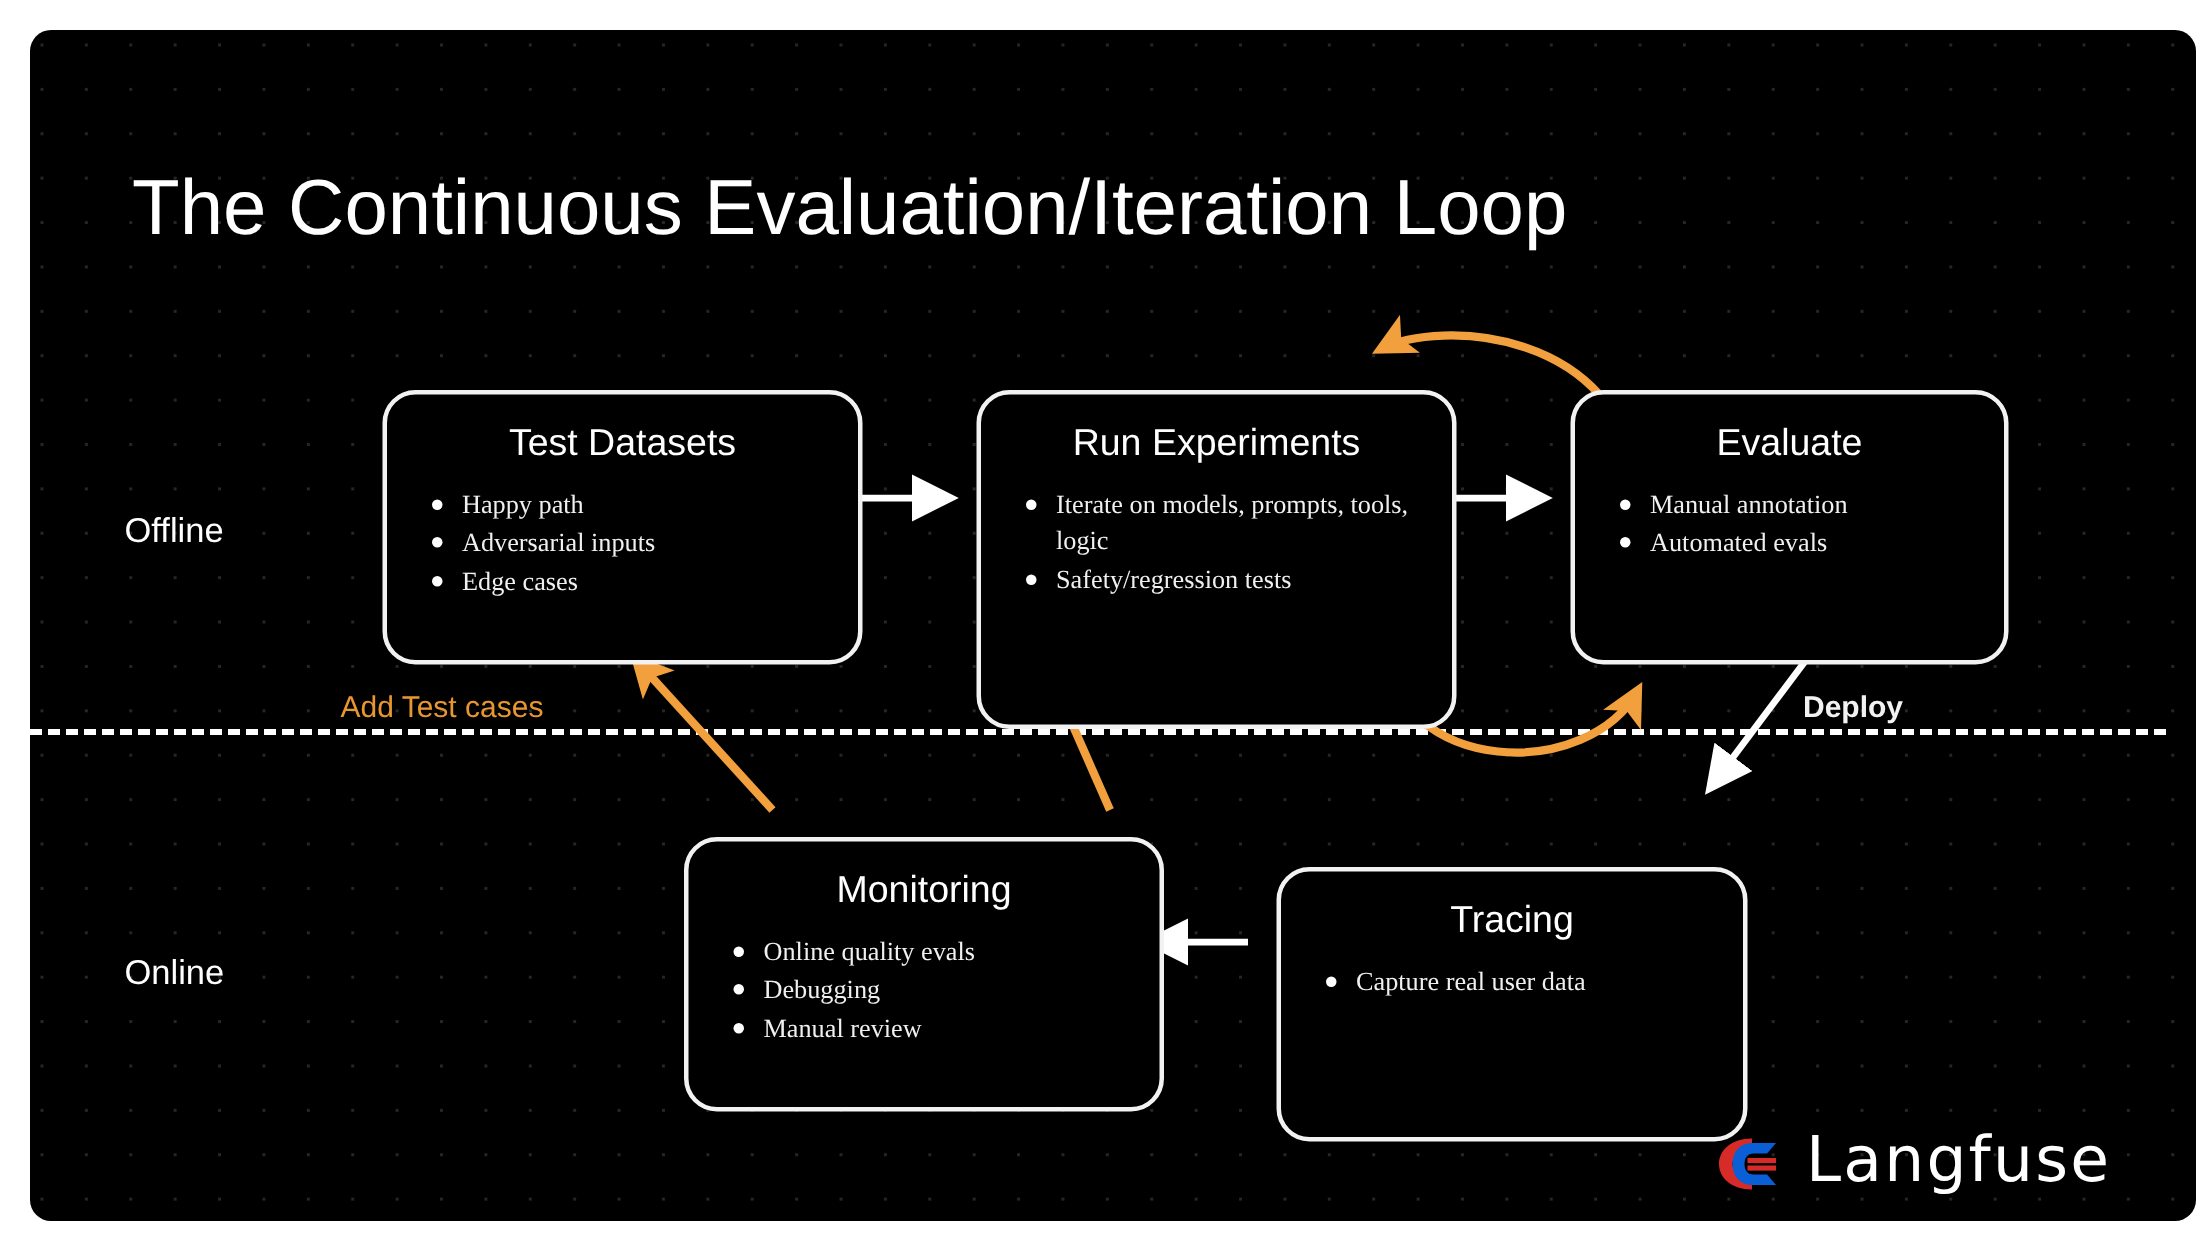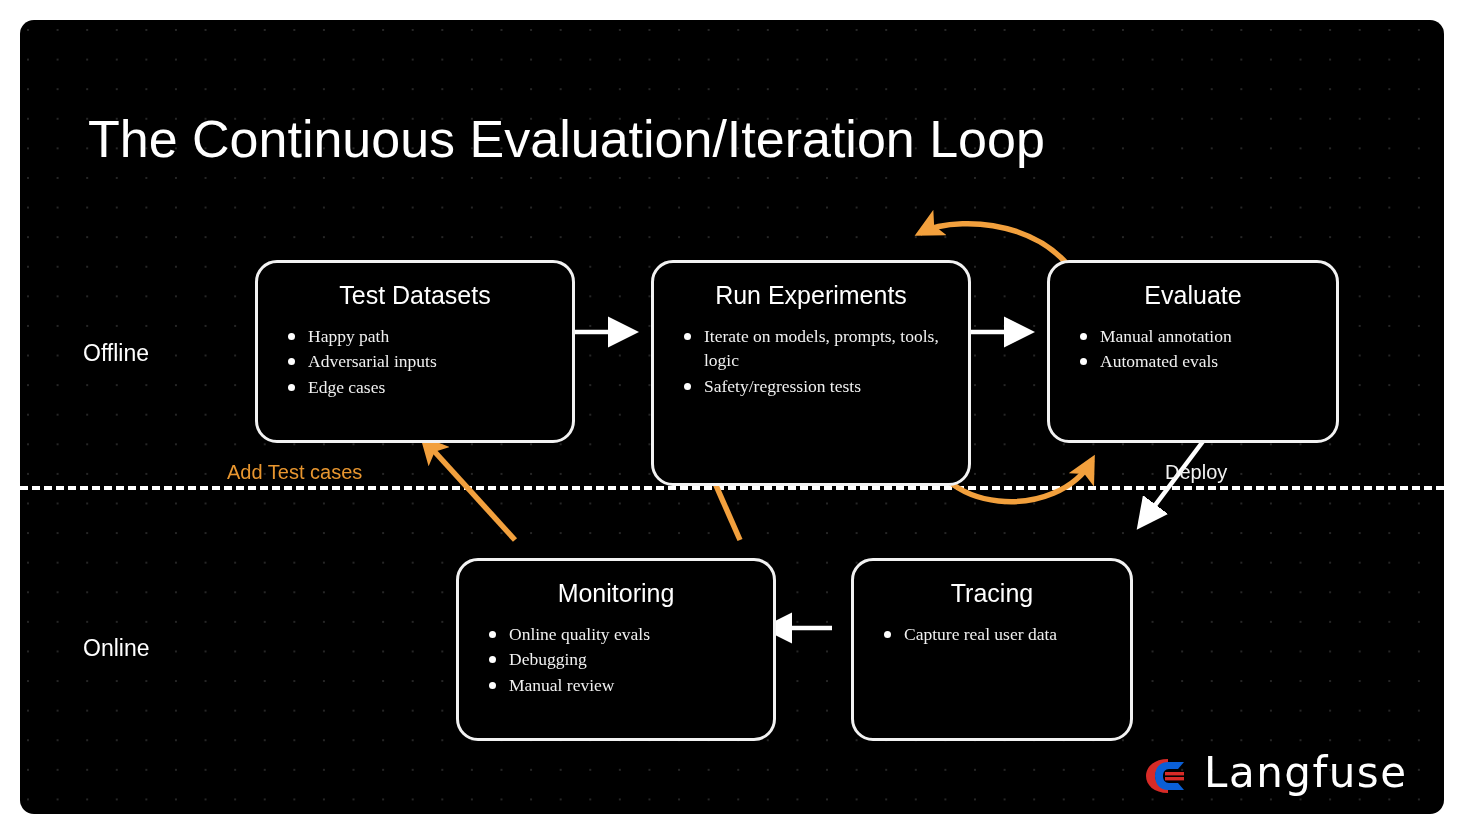--- a/index.html
+++ b/index.html
@@ -18,20 +18,21 @@
     top: 20px;
     width: 1424px;
     height: 794px;
     background-color: #000000;
     background-image:
       radial-gradient(circle at 1px 1px, #262626 1.1px, transparent 1.2px);
     background-size: 29.6px 29.6px;
     background-position: 7px 9px;
     border-radius: 14px;
     overflow: hidden;
+    padding-left: 20px;
   }
 
   
   #title {
     position: absolute;
     left: 68px;
     top: 89px;
     font-size: 52px;
     color: #ffffff;
     letter-spacing: 0px;
@@ -99,33 +100,33 @@
     width: 7px;
     height: 7px;
     border-radius: 50%;
     background: #ffffff;
   }
 
   #node-test-datasets   { left: 235px; top: 240px; width: 320px; height: 183px; }
   #node-run-experiments { left: 631px; top: 240px; width: 320px; height: 226px; }
   #node-evaluate        { left: 1027px; top: 240px; width: 292px; height: 183px; }
   #node-monitoring      { left: 436px; top: 538px; width: 320px; height: 183px; }
-  #node-tracing         { left: 831px; top: 538px; width: 282px; height: 183px; }
+  #node-tracing         { left: 831px; top: 558px; width: 314px; height: 183px; }
 
   
   .edge-label {
     position: absolute;
     font-size: 20px;
     white-space: nowrap;
   }
   .edge-label.orange { color: #e8962f; }
   .edge-label.white  { color: #f2f2f2; }
   #label-add-test-cases { left: 207px; top: 441px; }
   #label-fix-issues     { left: 714px; top: 441px; }
-  #label-deploy         { left: 1145px; top: 441px; }
+  #label-deploy         { left: 1182px; top: 441px; font-weight: bold; }
 
   
   #arrows {
     position: absolute;
     left: 0; top: 0;
     width: 1424px; height: 794px;
     pointer-events: none;
   }
 
   

